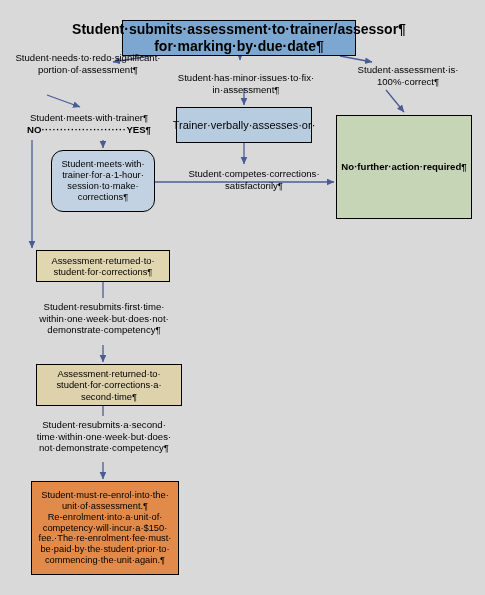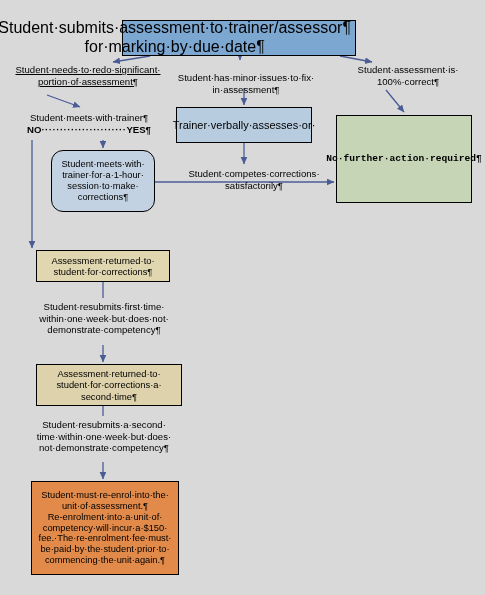--- a/index.html
+++ b/index.html
@@ -46,66 +46,64 @@
     text-align: center;
     line-height: 1.2;
     color: #000;
     font-size: 9.6px;
   }
   .bold { font-weight: bold; }
   
   #node-submit {
     left: 122px; top: 20px; width: 234px; height: 36px;
     background: #7ba7d0;
-    font-size: 16px;
-    font-weight: normal;
+    font-size: 14px;
+    font-weight: bold;
     padding: 0 4px;
-    justify-content: flex-end;
   }
   #node-meets-trainer-box {
     left: 51px; top: 150px; width: 104px; height: 62px;
     background: #c2d2e2;
     font-size: 9.3px;
     padding: 0 3px;
     border-radius: 12px;
   }
   #node-trainer-verbally {
     left: 176px; top: 107px; width: 136px; height: 36px;
     background: #b8cce0;
     font-size: 11px;
     padding: 0 3px;
   }
   #node-no-action {
-    left: 336px; top: 115px; width: 136px; height: 88px;
+    left: 336px; top: 115px; width: 136px; height: 104px;
     background: #c5d5b5;
     font-size: 9.6px;
     font-weight: bold;
     padding: 0 3px;
-    font-family: Liberation Mono, monospace;
   }
   #node-returned-1 {
     left: 36px; top: 250px; width: 134px; height: 32px;
     background: #e0d6b0;
     font-size: 9.4px;
     padding: 0 3px;
   }
   #node-returned-2 {
     left: 36px; top: 364px; width: 146px; height: 42px;
     background: #ddd2ab;
     font-size: 9.4px;
     padding: 0 3px;
   }
   #node-reenrol {
     left: 31px; top: 481px; width: 148px; height: 94px;
     background: #e18a4a;
     font-size: 9.3px;
     padding: 16px 4px;
   }
   
-  #lbl-redo { left: 6px; top: 64px; width: 164px; text-decoration: underline; }
+  #lbl-redo { left: 6px; top: 52px; width: 164px; }
   #lbl-minor { left: 176px; top: 72px; width: 140px; }
   #lbl-correct { left: 336px; top: 64px; width: 144px; }
   #lbl-meets-trainer { left: 8px; top: 112px; width: 162px; }
   #lbl-noyes { left: 8px; top: 124px; width: 162px; font-weight: bold; letter-spacing: 0px;}
   #lbl-completes { left: 178px; top: 168px; width: 152px; }
   #lbl-resub-1 { left: 18px; top: 301px; width: 172px; }
   #lbl-resub-2 { left: 18px; top: 419px; width: 172px; }
   .dots { font-weight: bold; letter-spacing: 0.5px; }
 </style>
 </head>

